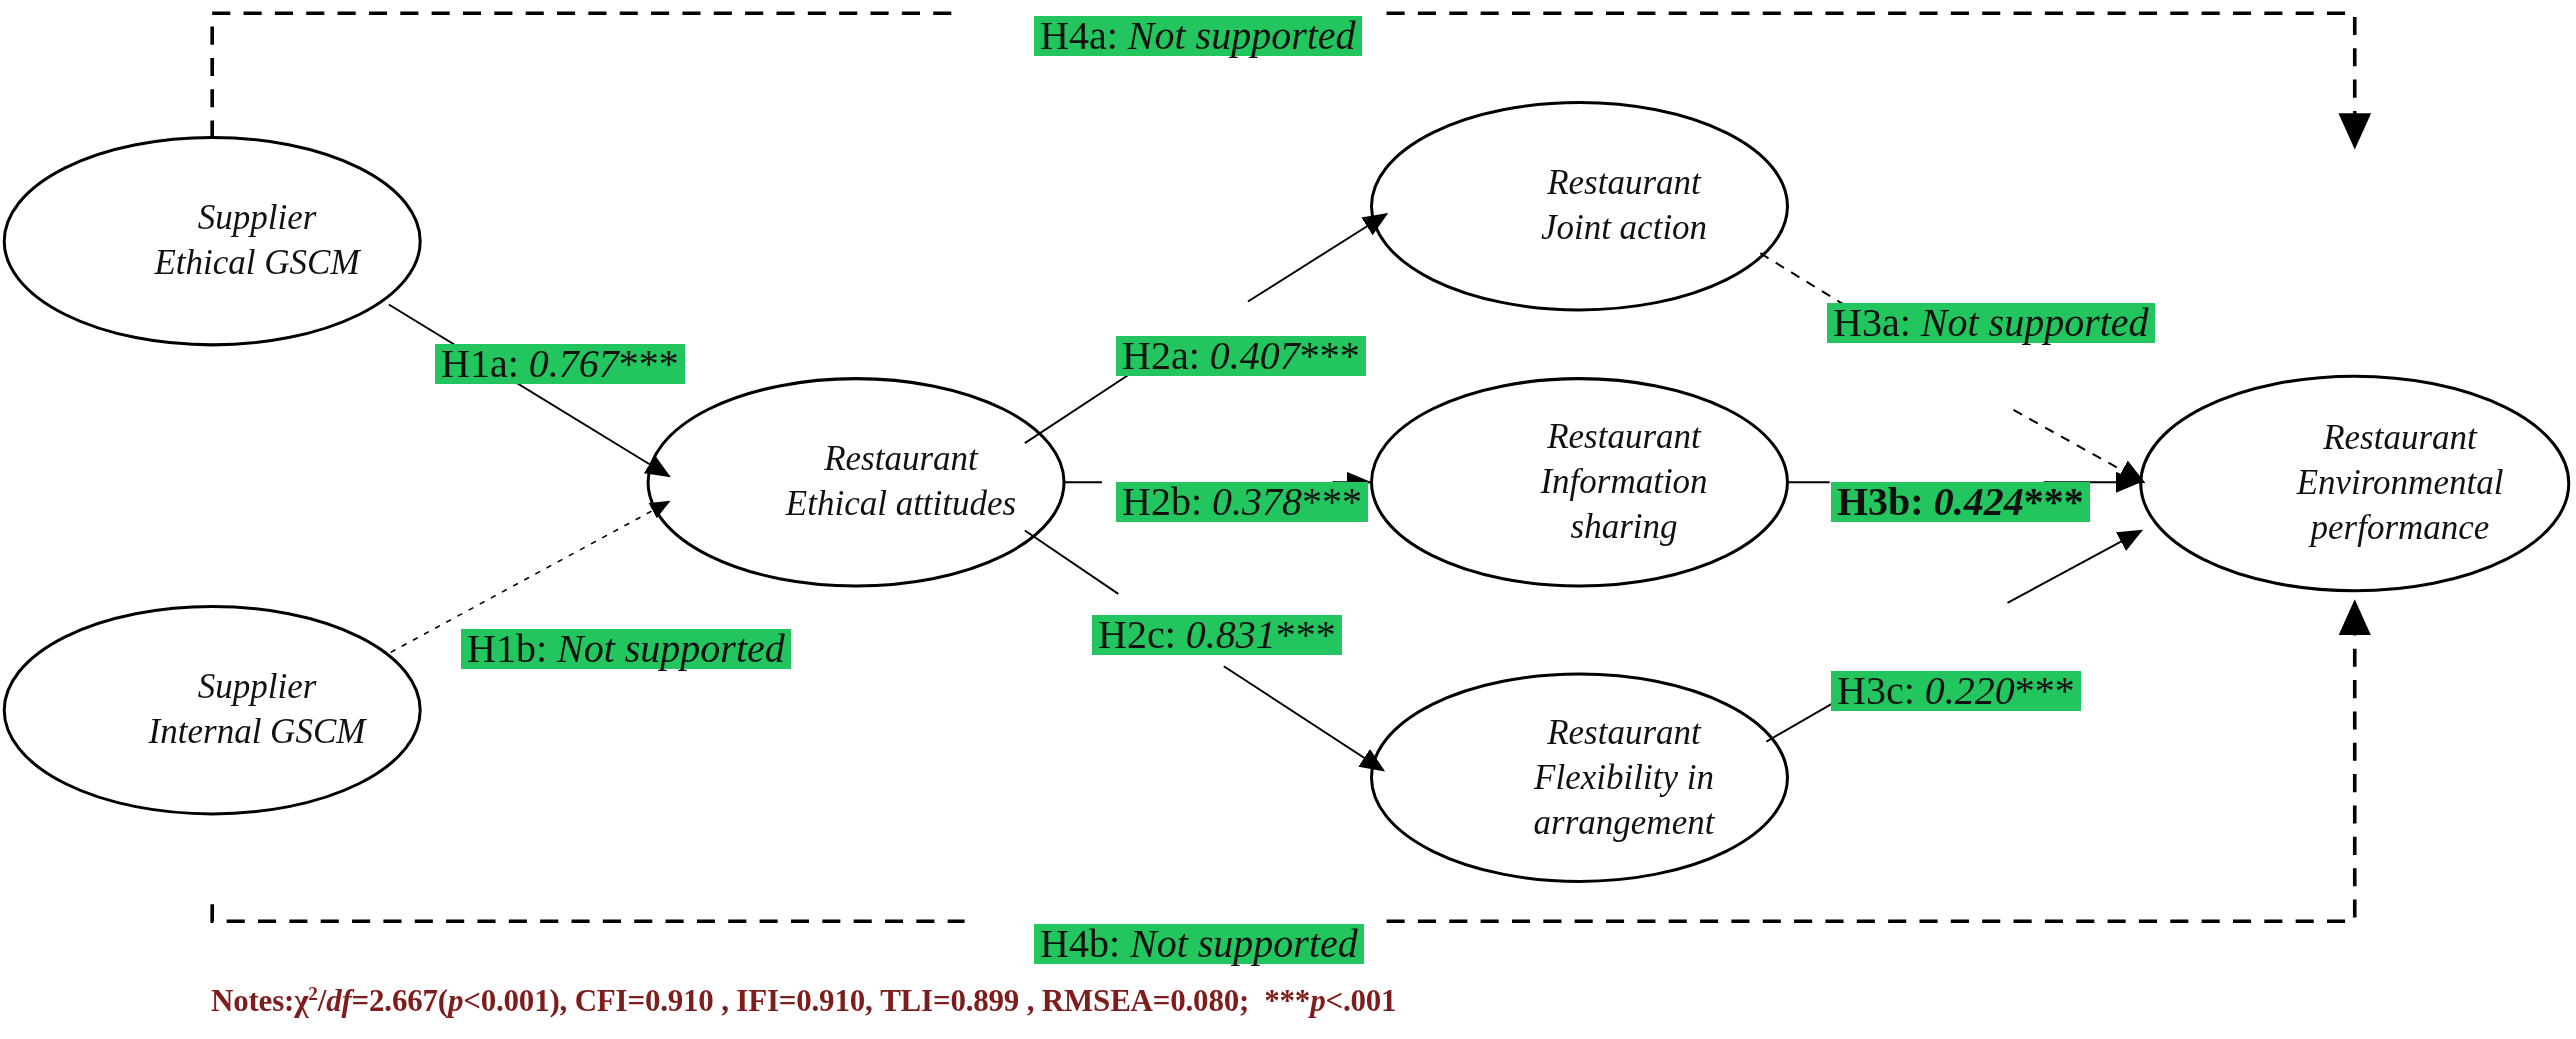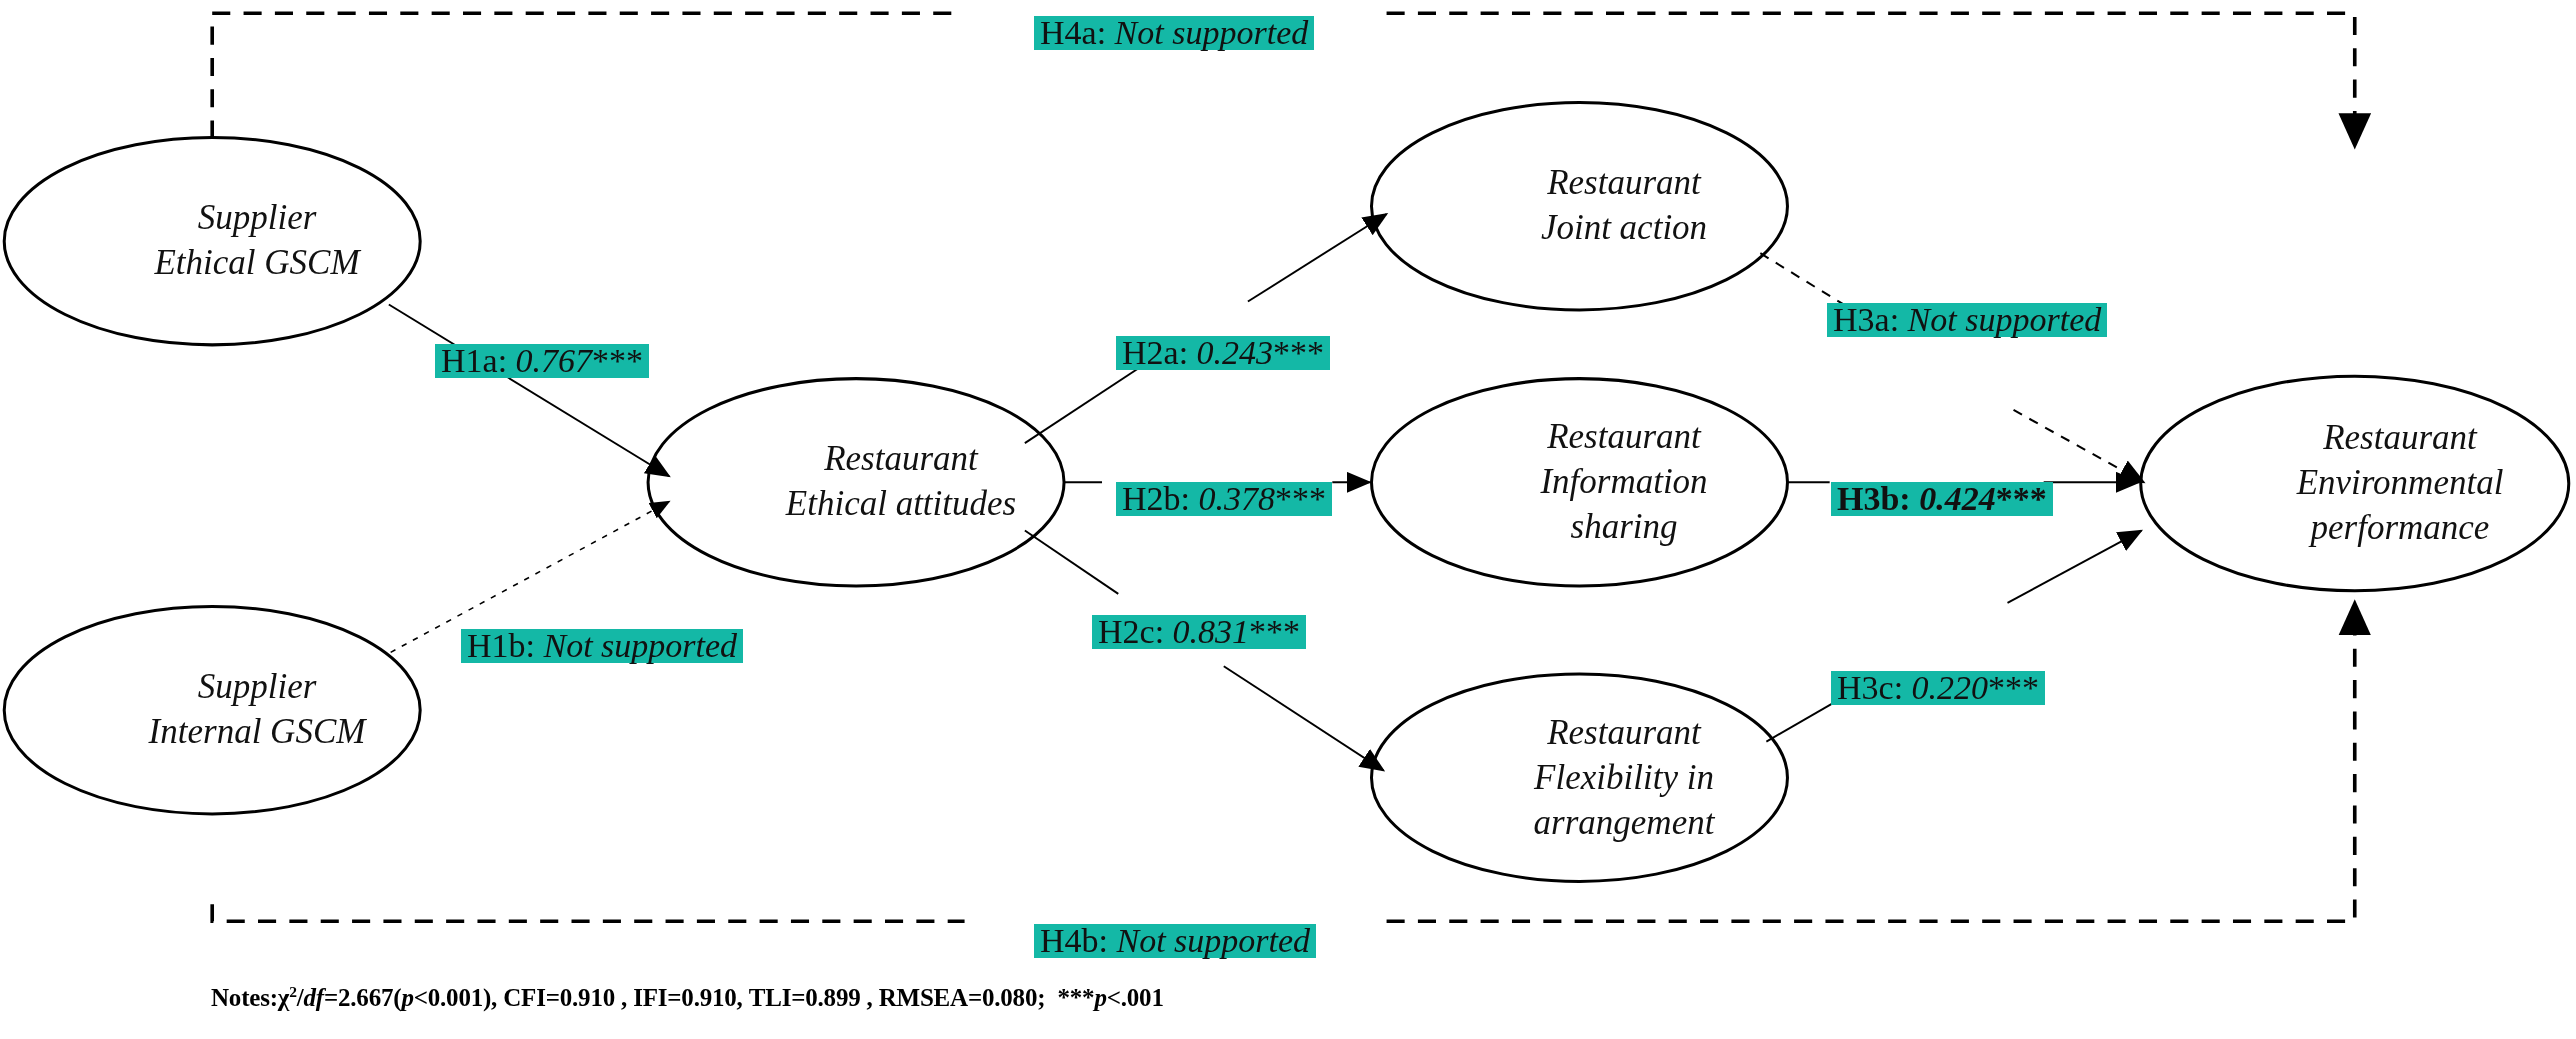--- a/index.html
+++ b/index.html
@@ -50,37 +50,37 @@
     stroke-dasharray: 16 14;
   }
   .path-dotted-fine {
     stroke: #000000;
     stroke-width: 2.6;
     fill: none;
     stroke-dasharray: 9 12;
   }
   .label-box {
     position: absolute;
-    background: #14b8a6;
+    background: #22c55e;
     white-space: nowrap;
-    font-size: 34px;
+    font-size: 40px;
     color: #111111;
     line-height: 1;
     padding: 0 6px;
   }
   .label-box .hyp { font-style: normal; }
   .label-box .val { font-style: italic; }
   .label-box .ns  { font-style: italic; }
   .notes-box {
     position: absolute;
     left: 211px;
     top: 983px;
     white-space: nowrap;
-    font-size: 25px;
-    color: #000000;
+    font-size: 31px;
+    color: #7f1d1d;
     font-weight: 600;
     letter-spacing: -0.2px;
   }
   .notes-box .ital { font-style: italic; font-weight: 600; }
   .notes-box sup { font-size: 0.62em; vertical-align: super; font-weight: 600; }
   .node-text-layer {
     position: absolute;
     left: 0; top: 0;
     width: 2576px; height: 1040px;
     pointer-events: none;
@@ -208,21 +208,21 @@
     <span class="val">0.767</span><span class="stars">***</span>
   </div>
 
   <div class="label-box" style="left:461px; top:605px;margin-top:24px;">
     <span class="hyp">H1b:</span>
     <span class="ns">Not supported</span>
   </div>
 
   <div class="label-box" style="left:1116px; top:336px;">
     <span class="hyp">H2a:</span>
-    <span class="val">0.243</span><span class="stars">***</span>
+    <span class="val">0.407</span><span class="stars">***</span>
   </div>
 
   <div class="label-box" style="left:1116px; top:482px;">
     <span class="hyp">H2b:</span>
     <span class="val">0.378</span><span class="stars">***</span>
   </div>
 
   <div class="label-box" style="left:1092px; top:615px;">
     <span class="hyp">H2c:</span>
     <span class="val">0.831</span><span class="stars">***</span>

